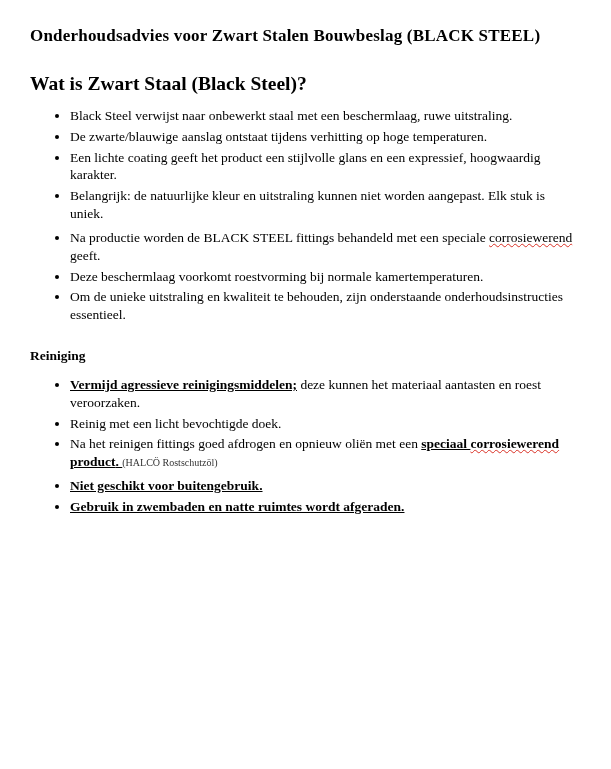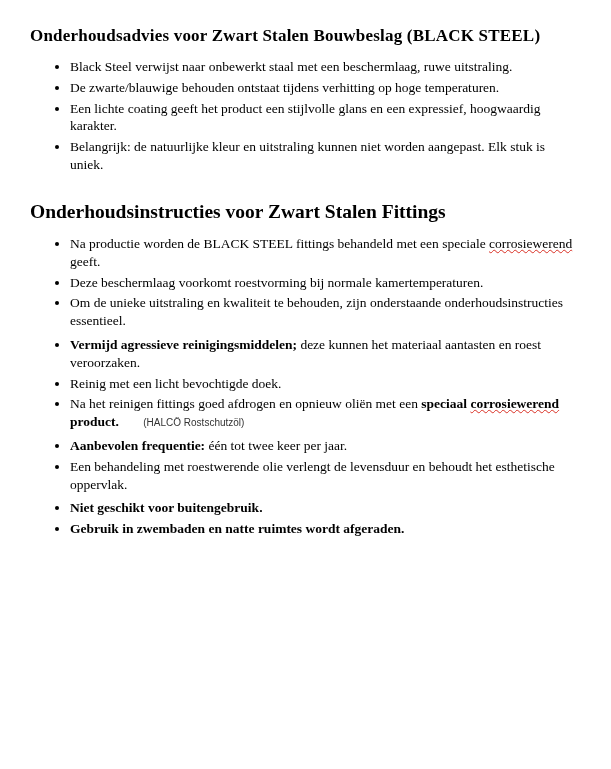--- a/index.html
+++ b/index.html
@@ -37,72 +37,68 @@
   ul.bullets {
     margin: 0 0 6px 0;
     padding: 0 0 0 40px;
     list-style-type: disc;
   }
   ul.bullets li {
     margin: 3px 0;
     line-height: 1.32;
     padding-right: 6px;
   }
-  .b { font-weight: bold; }
+  .b { font-weight: bold; text-decoration: underline; }
   .sp {
     text-decoration: underline;
     text-decoration-style: wavy;
     text-decoration-color: #d93025;
     text-decoration-thickness: 1px;
   }
   .sm {
-    font-family: Liberation Sans, sans-serif;
+    font-family: Liberation Serif, serif;
     font-size: 10px;
     color: #333333;
-    margin-left: 21px;
   }
 </style>
 </head>
 <body>
 
 <div class="page">
 
   <h1 class="doc-title">Onderhoudsadvies voor Zwart Stalen Bouwbeslag (BLACK STEEL)</h1>
 
   <section>
+    <h2 class="sec-heading">Wat is Zwart Staal (Black Steel)?</h2>
     <ul class="bullets">
         <li><span>Black Steel verwijst naar onbewerkt staal met een beschermlaag, ruwe uitstraling.</span></li>
-        <li><span>De zwarte/blauwige behouden ontstaat tijdens verhitting op hoge temperaturen.</span></li>
+        <li><span>De zwarte/blauwige aanslag ontstaat tijdens verhitting op hoge temperaturen.</span></li>
         <li><span>Een lichte coating geeft het product een stijlvolle glans en een expressief, hoogwaardig karakter.</span></li>
         <li><span>Belangrijk: de natuurlijke kleur en uitstraling kunnen niet worden aangepast. Elk stuk is uniek.</span></li>
       </ul>
   </section>
 
   <section>
-    <h2 class="sec-heading">Onderhoudsinstructies voor Zwart Stalen Fittings</h2>
     <ul class="bullets">
         <li><span>Na productie worden de BLACK STEEL fittings behandeld met een speciale </span><span class="sp">corrosiewerend</span><span> geeft.</span></li>
         <li><span>Deze beschermlaag voorkomt roestvorming bij normale kamertemperaturen.</span></li>
         <li><span>Om de unieke uitstraling en kwaliteit te behouden, zijn onderstaande onderhoudsinstructies essentieel.</span></li>
       </ul>
   </section>
 
   <section>
+    <h3 class="sub-heading">Reiniging</h3>
     <ul class="bullets">
         <li><span class="b">Vermijd agressieve reinigingsmiddelen;</span><span> deze kunnen het materiaal aantasten en roest veroorzaken.</span></li>
         <li><span>Reinig met een licht bevochtigde doek.</span></li>
         <li><span>Na het reinigen fittings goed afdrogen en opnieuw oliën met een </span><span class="b">speciaal </span><span class="b sp">corrosiewerend</span><span class="b"> product</span><span class="b">.  </span><span class="sm">(HALCÖ Rostschutzöl)</span></li>
       </ul>
   </section>
 
   <section>
-    <ul class="bullets">
-        <li><span class="b">Aanbevolen frequentie:</span><span> één tot twee keer per jaar.</span></li>
-        <li><span>Een behandeling met roestwerende olie verlengt de levensduur en behoudt het esthetische oppervlak.</span></li>
-      </ul>
   </section>
 
   <section>
     <ul class="bullets">
         <li><span class="b">Niet geschikt voor buitengebruik.</span></li>
         <li><span class="b">Gebruik in zwembaden en natte ruimtes wordt afgeraden.</span></li>
       </ul>
   </section>
 
 </div>

